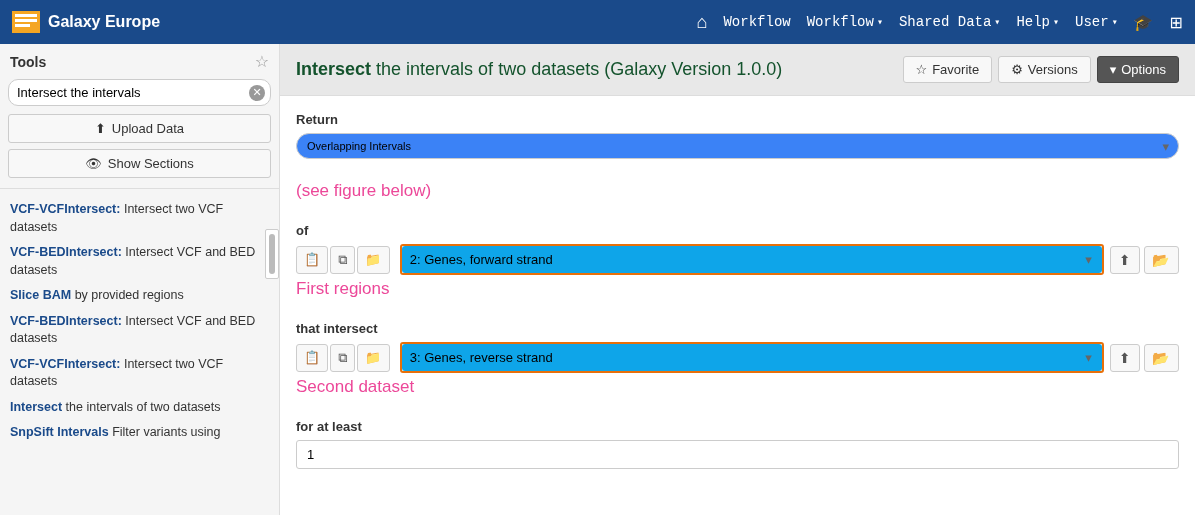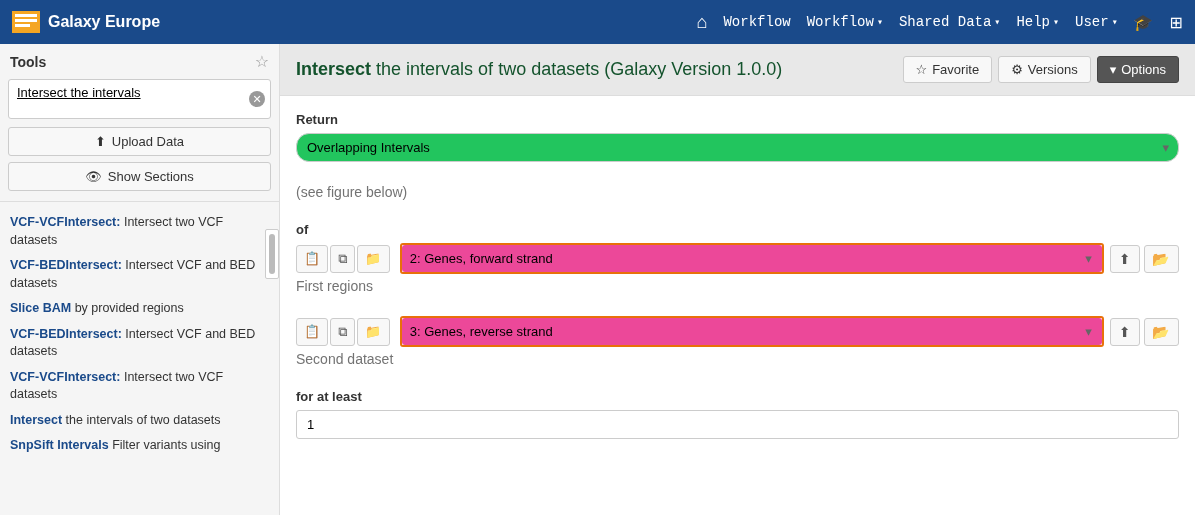--- a/index.html
+++ b/index.html
@@ -67,26 +67,25 @@
     }
     .sidebar-star {
       color: #999; cursor: pointer; font-size: 16px;
     }
     .sidebar-search {
       margin: 0 8px 8px 8px;
       position: relative;
     }
     .sidebar-search input {
       width: 100%;
-      padding: 5px 28px 18px 8px;
-      border: 1px solid #ccc;
-      border-radius: 3px;
+      padding: 5px 28px 5px 8px;
+      border: 1px solid #ccc;
+      border-radius: 10px;
       font-size: 13px;
       background: white;
-      text-decoration: underline;
     }
     .sidebar-search .clear-btn {
       position: absolute; right: 6px; top: 50%; transform: translateY(-50%);
       background: #999; color: white; border: none; border-radius: 50%;
       width: 16px; height: 16px; font-size: 11px; cursor: pointer;
       display: flex; align-items: center; justify-content: center;
     }
     .sidebar-btn {
       margin: 0 8px 6px 8px;
       padding: 6px 12px;
@@ -151,35 +150,35 @@
     }
     .form-section { margin-bottom: 22px; }
     .form-label {
       font-size: 13px;
       font-weight: bold;
       color: #333;
       margin-bottom: 6px;
       display: block;
     }
     .form-sublabel {
-      font-size: 14px;
-      color: #737373;
+      font-size: 17px;
+      color: #ec4899;
       margin-bottom: 6px;
     }
     .form-select-wrapper {
       position: relative;
       display: flex; align-items: center;
     }
     .form-select {
       width: 100%;
       padding: 6px 30px 6px 10px;
       border: 1px solid #ccc;
       border-radius: 13px;
-      background: #22c55e;
-      font-size: 13px;
+      background: #3b82f6;
+      font-size: 11px;
       appearance: none;
       cursor: pointer;
     }
     .select-arrow {
       position: absolute; right: 10px; pointer-events: none; color: #666;
     }
 
     .dataset-row {
       display: flex;
       align-items: center;
@@ -190,21 +189,21 @@
       flex: 1;
       border: 2px solid #e8700a;
       border-radius: 3px;
       display: flex; align-items: center;
       position: relative;
     }
     .dataset-select {
       flex: 1;
       padding: 6px 30px 6px 8px;
       border: none;
-      background: #ec4899;
+      background: #0ea5e9;
       font-size: 13px;
       appearance: none;
       cursor: pointer;
       border-radius: 3px;
     }
     .dataset-btns-left {
       display: flex; gap: 2px; margin-right: 4px;
     }
     .icon-btn {
       padding: 5px 7px;
@@ -398,20 +397,21 @@
           </div>
           <div class="dataset-btns-right">
             <button class="action-btn">⬆</button>
             <button class="action-btn">📂</button>
           </div>
         </div>
         <div class="form-sublabel">First regions</div>
       </div>
 
       <div class="form-section">
+        <label class="form-label">that intersect</label>
         <div class="dataset-row">
           <div class="dataset-btns-left">
             <button class="icon-btn">📋</button>
             <button class="icon-btn">⧉</button>
             <button class="icon-btn">📁</button>
           </div>
           <div class="dataset-select-container">
             <select class="dataset-select">
               <option>3: Genes, reverse strand</option>
             </select>

